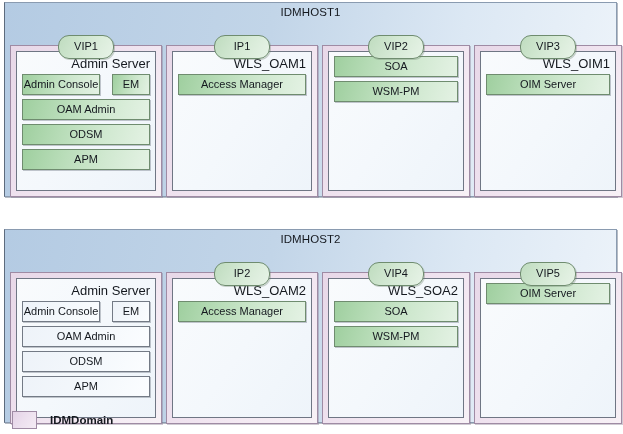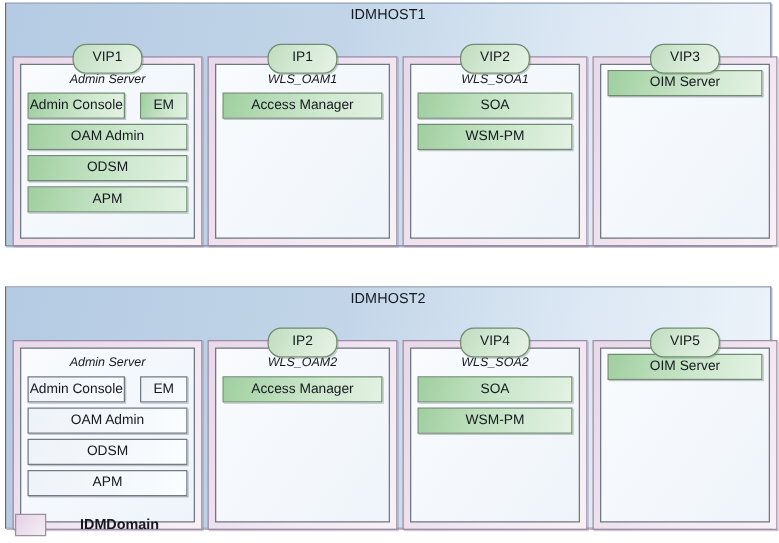--- a/index.html
+++ b/index.html
@@ -77,27 +77,26 @@
     position: relative;
     width: 100%;
     height: 100%;
     box-sizing: border-box;
     border: 1px solid #6f7684;
     background: linear-gradient(125deg, #f9fbfd 0%, #f4f8fc 50%, #eef4fa 100%);
     padding: 4px 5px 0 5px;
   }
 
   .server-name {
-    text-align: center;
-    font-size: 10px;
+    text-align: right;
+    font-size: 13px;
     line-height: 15px;
     margin-bottom: 3px;
     color: #15191f;
     white-space: nowrap;
-    font-style: italic;
   }
 
   
   .comp-row {
     display: flex;
     gap: 12px;
     margin-bottom: 4px;
   }
   .comp {
     box-sizing: border-box;
@@ -142,21 +141,21 @@
     z-index: 5;
   }
 
   
   .legend {
     position: absolute;
     left: 12px;
     top: 411px;
     display: flex;
     align-items: center;
-    gap: 27px;
+    gap: 13px;
   }
   .legend-swatch {
     width: 25px;
     height: 18px;
     box-sizing: border-box;
     border: 1px solid #9f8ba4;
     background: linear-gradient(125deg, #e4d2e6 0%, #ecdfee 45%, #f4ecf4 100%);
   }
   .legend-label {
     font-size: 11.5px;
@@ -199,34 +198,34 @@
             <div class="comp-row">
               <div class="comp active full">Access Manager</div>
             </div>
           </div>
         </div>
       </div>
       <div class="col col-2">
         <div class="badge">VIP2</div>
         <div class="domain-frame">
           <div class="server-box">
-            <div class="server-name">WLS_SOA1</div>
             <div class="comp-row">
               <div class="comp active full">SOA</div>
             </div>
             <div class="comp-row">
               <div class="comp active full">WSM-PM</div>
             </div>
           </div>
         </div>
       </div>
       <div class="col col-3">
         <div class="badge">VIP3</div>
         <div class="domain-frame">
           <div class="server-box">
+            <div class="server-name">WLS_OIM1</div>
             <div class="comp-row">
               <div class="comp active full">OIM Server</div>
             </div>
           </div>
         </div>
       </div>
     </div>
     <div class="host host-2">
       <div class="host-title">IDMHOST2</div>
       <div class="col col-0">

